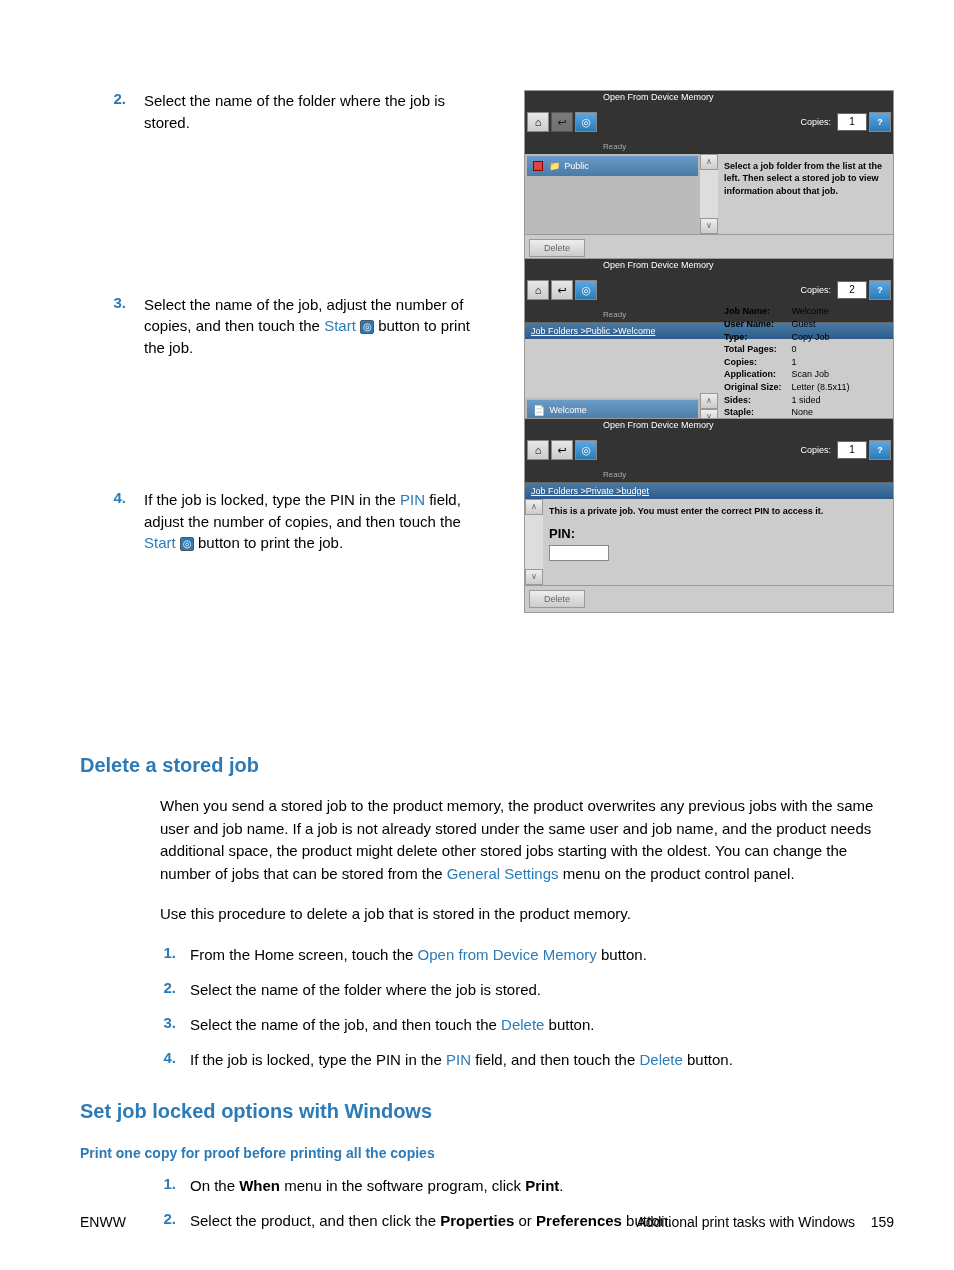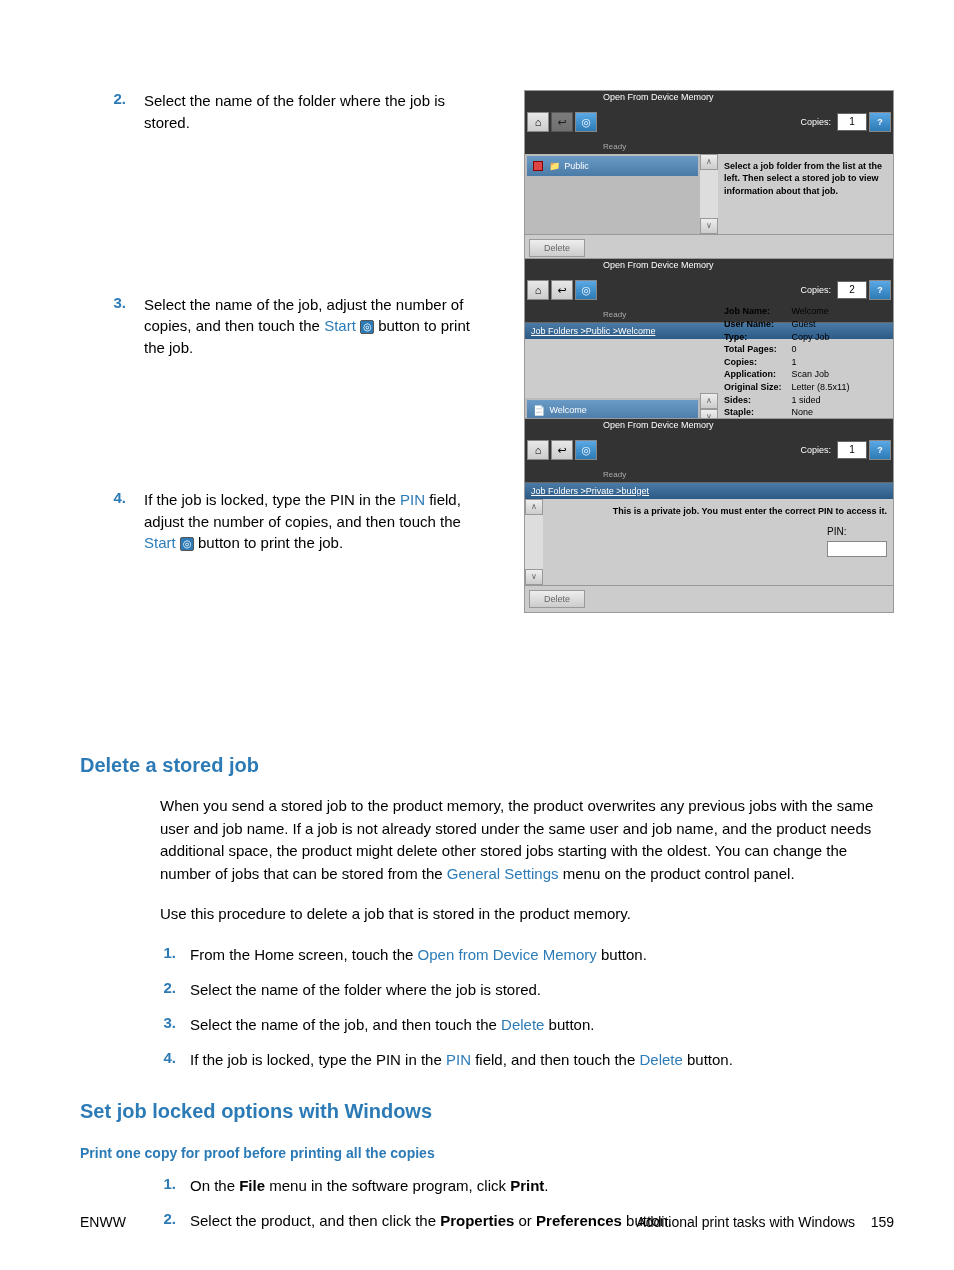--- a/index.html
+++ b/index.html
@@ -106,21 +106,21 @@
   .dp-scroll { width:18px; background:#ddd; display:flex; flex-direction:column; }
   .dp-scroll .arr { height:16px; background:linear-gradient(#eee,#ccc); border:1px solid #999; text-align:center; font-size:8px; line-height:14px; color:#666; }
   .dp-scroll .mid { flex:1; }
   .dp-info { flex:1; padding:6px; font-size:9px; line-height:1.4; display:flex; }
   .dp-info-labels { font-weight:bold; }
   .dp-info-vals { margin-left:10px; }
   .dp-info-text { font-weight:bold; font-size:9px; }
   .dp-delete { background:linear-gradient(#eee,#ccc); border:1px solid #999; padding:3px 14px; font-size:9px; margin:2px; display:inline-block; color:#666; }
   .dp-footer { background:#ccc; padding:2px; border-top:1px solid #999; display:flex; }
   .pin-area { margin-top:8px; }
-  .pin-label { font-weight:normal; font-size:10px; }
+  .pin-label { font-weight:bold; font-size:13px; }
   .pin-box { width:60px; height:16px; background:#fff; border:1px solid #888; margin-top:2px; }
 
   .section-h1 {
     color: #2c7bb6;
     font-size: 20px;
     font-weight: bold;
     margin: 30px 0 18px 0;
   }
   .section-h2 {
     color: #2c7bb6;
@@ -253,21 +253,21 @@
       <div class="dp-copies-box">1</div>
       <div class="dp-help">?</div>
     </div>
     <div class="dp-bar"><a>Job Folders &gt;Private &gt;budget</a></div>
     <div class="dp-body" style="height:86px;">
       <div class="dp-scroll">
           <div class="arr">∧</div>
           <div class="mid"></div>
           <div class="arr">∨</div>
         </div>
-      <div class="dp-info" style="flex-direction:column;align-items:flex-end;">
+      <div class="dp-info" style="flex-direction:column;">
         <div class="dp-info-text">This is a private job. You must enter the correct PIN to access it.</div>
         <div class="pin-area">
           <div class="pin-label">PIN:</div>
           <div class="pin-box"></div>
         </div>
       </div>
     </div>
     <div class="dp-footer">
         <span class="dp-delete">Delete</span>
       </div>
@@ -299,21 +299,21 @@
       <div class="list-num">4.</div>
       <div class="list-txt">If the job is locked, type the PIN in the <span class="inline-link">PIN</span> field, and then touch the <span class="inline-link">Delete</span> button.</div>
     </div>
   </div>
 
 <div class="section-h1">Set job locked options with Windows</div>
 <div class="section-h2">Print one copy for proof before printing all the copies</div>
 <div class="list-block" id="s2list">
     <div class="list-row">
       <div class="list-num">1.</div>
-      <div class="list-txt">On the <b>File</b> menu in the software program, click <b>Print</b>.</div>
+      <div class="list-txt">On the <b>When</b> menu in the software program, click <b>Print</b>.</div>
     </div>
     <div class="list-row">
       <div class="list-num">2.</div>
       <div class="list-txt">Select the product, and then click the <b>Properties</b> or <b>Preferences</b> button.</div>
     </div>
   </div>
 
 <div class="page-footer">
   <span>ENWW</span>
   <span><span>Additional print tasks with Windows</span>&nbsp;&nbsp;&nbsp;&nbsp;<span>159</span></span>

